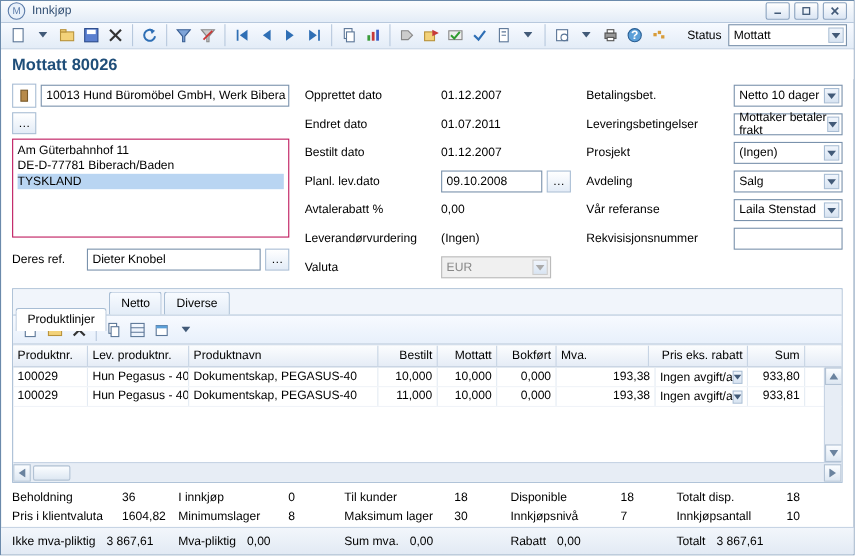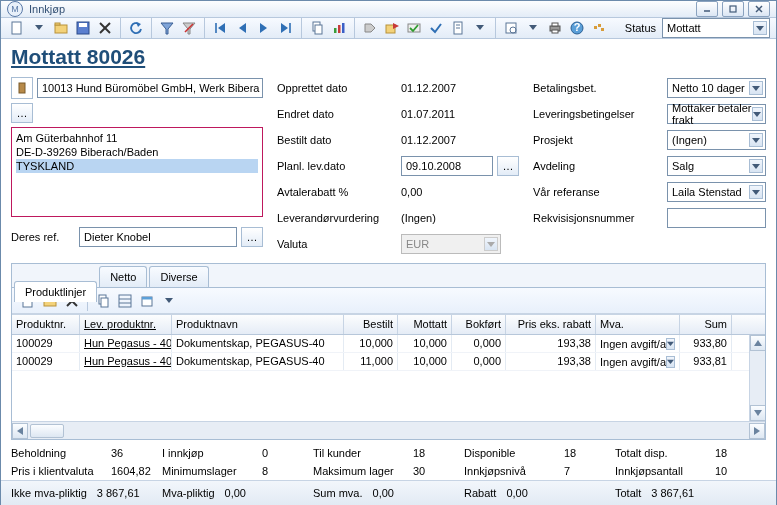--- a/index.html
+++ b/index.html
@@ -13,21 +13,21 @@
   .titlebar .win-btn svg { width: 10px; height: 10px; }
   .toolbar { height: 30px; background: linear-gradient(#f7faff,#e3ecf7); border-bottom: 1px solid #b7c8dd; display: flex; align-items: center; padding: 0 6px; gap: 2px; }
   .tbtn { width: 20px; height: 20px; display: flex; align-items: center; justify-content: center; cursor: pointer; border-radius: 2px; }
   .tsep { width: 1px; height: 20px; background: #b7c8dd; margin: 0 3px; }
   .toolbar .status-area { margin-left: auto; display: flex; align-items: center; gap: 6px; }
   .toolbar .status-area label { color: #000; }
   .select { height: 20px; border: 1px solid #7a92ac; background: #fff; display: flex; align-items: center; justify-content: space-between; padding: 0 2px 0 4px; }
   .select .arrow { width: 14px; height: 14px; border: 1px solid #a8bdd4; display: flex; align-items: center; justify-content: center; background: linear-gradient(#f0f5fc,#d8e4f2); }
   .select .arrow svg { width: 8px; height: 8px; }
   .heading { padding: 6px 10px 4px; background: #fff; }
-  .heading h1 { font-size: 21px; font-weight: bold; color: #1f4e79; text-decoration: underline; }
+  .heading h1 { font-size: 15px; font-weight: bold; color: #1f4e79; }
   .form-area { display: flex; padding: 4px 10px 8px; gap: 14px; }
   .col-left { width: 252px; display: flex; flex-direction: column; gap: 4px; }
   .row { display: flex; align-items: center; gap: 4px; }
   .icon-box { width: 22px; height: 22px; border: 1px solid #a8bdd4; display: flex; align-items: center; justify-content: center; background: #fff; }
   .input { height: 20px; border: 1px solid #7a92ac; background: #fff; padding: 0 4px; display: flex; align-items: center; overflow: hidden; white-space: nowrap; }
   .btn-ellipsis { width: 22px; height: 20px; border: 1px solid #a8bdd4; background: linear-gradient(#fff,#e3ecf7); display: flex; align-items: center; justify-content: center; cursor: pointer; }
   .textarea { border: 1px solid #be185d; background: #fff; height: 90px; padding: 3px 4px; display: flex; flex-direction: column; overflow: hidden; }
   .textarea div { line-height: 14px; }
   .textarea .line-selected { background: #b9d5f2; }
   .label-col { width: 100px; }
@@ -59,21 +59,21 @@
   .sc-thumb { height: 14px; width: 34px; margin-left: 2px; border: 1px solid #b2c2d4; background: linear-gradient(#fbfdff,#dde7f2); border-radius: 2px; }
   .summary { padding: 4px 10px 0; }
   .sum-row { display: flex; height: 18px; align-items: center; }
   .sum-cell { flex: 1; display: flex; }
   .sum-cell .sl { width: 100px; }
   .sum-cell .sv { width: 50px; }
   .totals-row { background: linear-gradient(#f2f6fb,#e2eaf4); border-top: 1px solid #c7d4e4; padding: 6px 10px; display: flex; }
   .totals-row .tc { flex: 1; display: flex; gap: 10px; }
   .totals-row .tl {  }
   .totals-row .tv { }
-  .c-pn { width: 68px; } .c-lp { width: 92px; text-decoration: underline; } .c-nm { width: 172px; }
+  .c-pn { width: 68px; } .c-lp { width: 92px; } .c-nm { width: 172px; }
   .c-be { width: 54px; } .c-mo { width: 54px; } .c-bo { width: 54px; }
   .c-pr { width: 90px; } .c-mv { width: 84px; } .c-su { width: 52px; }
 </style>
 </head>
 <body>
 
 <div class="window">
 
   <div class="titlebar">
     <div class="win-icon">M</div>
@@ -275,21 +275,21 @@
               <rect x="4" y="2" width="6" height="10" fill="#b78a4a" stroke="#7a5a2a"></rect>
             </svg>
           </div>
         <div class="input" style="flex:1">10013 Hund Büromöbel GmbH, Werk Bibera</div>
       </div>
       <div class="row">
         <div class="btn-ellipsis">…</div>
       </div>
       <div class="textarea">
         <div>Am Güterbahnhof 11</div>
-        <div>DE-D-39269 Biberach/Baden</div>
+        <div>DE-D-77781 Biberach/Baden</div>
         <div class="line-selected">TYSKLAND</div>
       </div>
       <div class="row" style="margin-top:6px">
         <div class="label-col" style="width:64px">Deres ref.</div>
         <div class="input" style="flex:1">Dieter Knobel</div>
         <div class="btn-ellipsis">…</div>
       </div>
     </div>
 
     <div class="col-mid">
@@ -448,22 +448,22 @@
         </div>
     </div>
     <div class="grid">
       <div class="grid-head">
         <div class="gh c-pn">Produktnr.</div>
         <div class="gh c-lp">Lev. produktnr.</div>
         <div class="gh c-nm">Produktnavn</div>
         <div class="gh c-be num">Bestilt</div>
         <div class="gh c-mo num">Mottatt</div>
         <div class="gh c-bo num">Bokført</div>
+        <div class="gh c-mv">Mva.</div>
         <div class="gh c-pr num">Pris eks. rabatt</div>
-        <div class="gh c-mv">Mva.</div>
         <div class="gh c-su num">Sum</div>
       </div>
       <div class="grid-body">
         <div class="gr">
           <div class="gc c-pn">100029</div>
           <div class="gc c-lp">Hun Pegasus - 40</div>
           <div class="gc c-nm">Dokumentskap, PEGASUS-40</div>
           <div class="gc c-be num">10,000</div>
           <div class="gc c-mo num">10,000</div>
           <div class="gc c-bo num">0,000</div>

